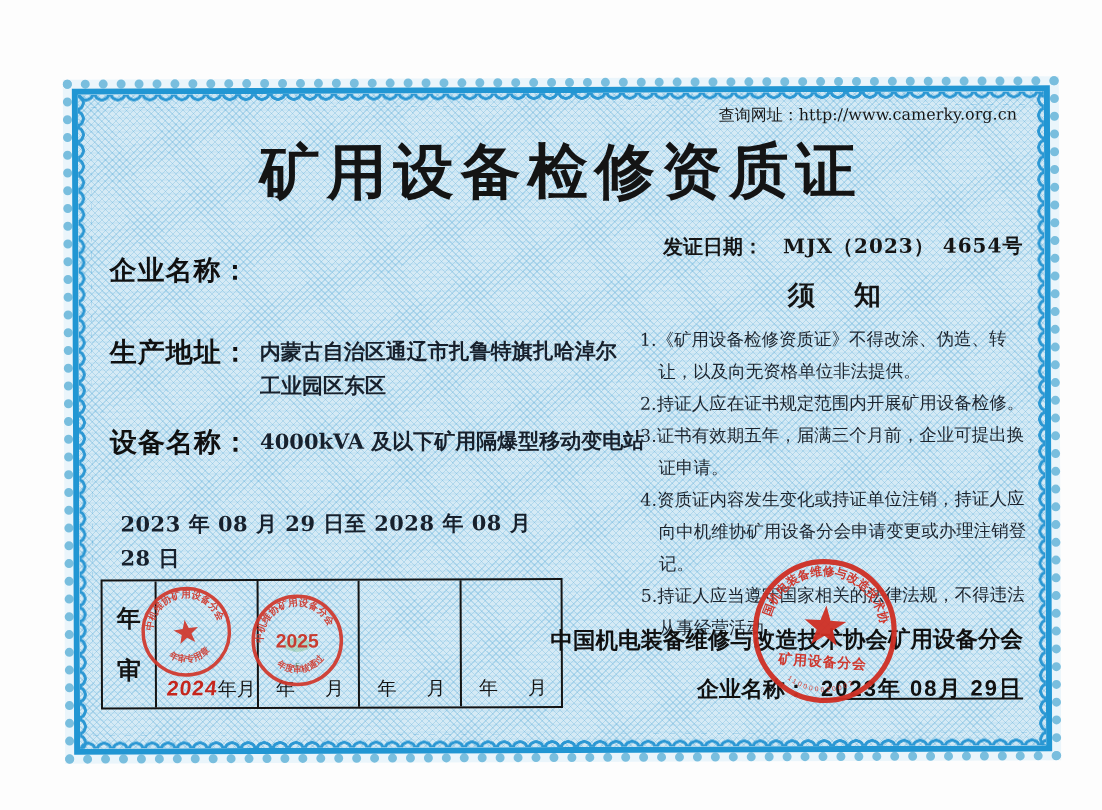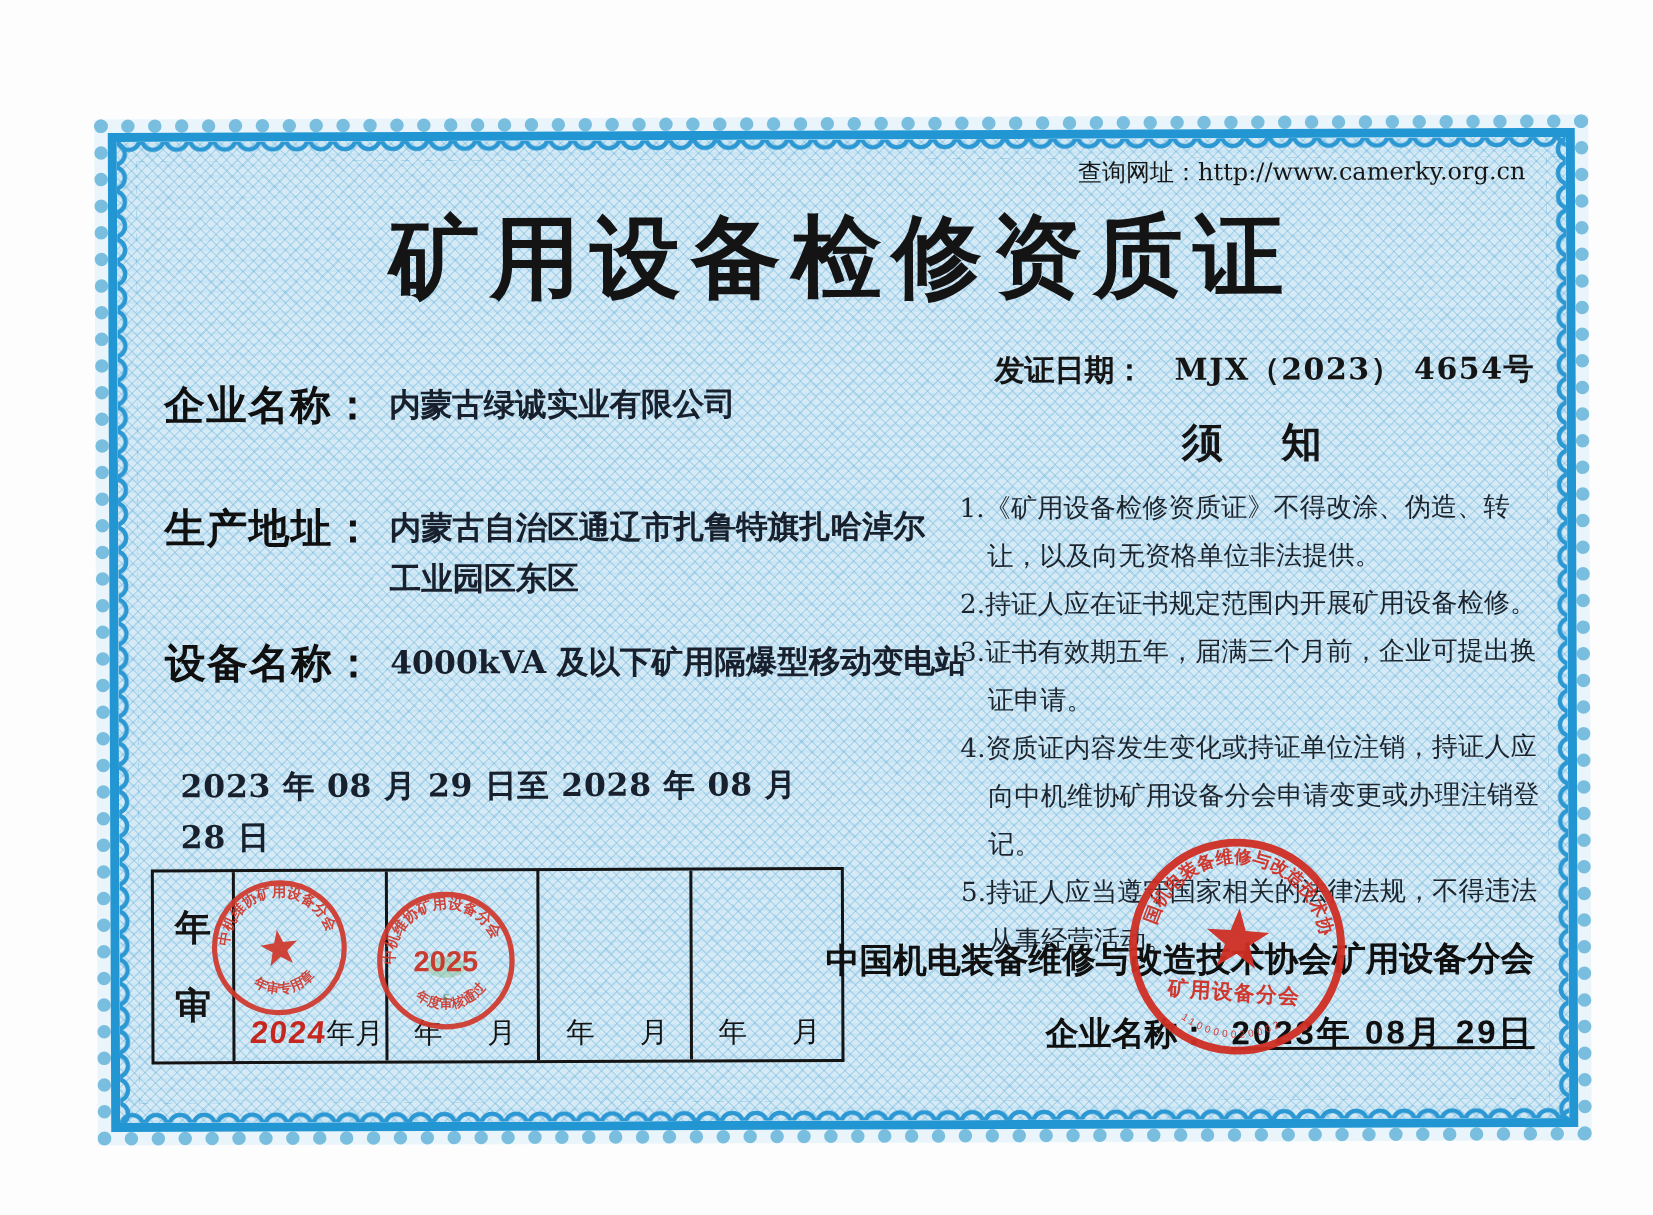--- a/index.html
+++ b/index.html
@@ -138,23 +138,20 @@
         </div>
 
         <div class="title">矿用设备检修资质证</div>
 
         <div class="cert-no">
           <span>发证日期：</span><span class="v">MJX（2023） 4654号</span>
         </div>
 
         <div class="field f1">
           <span class="lbl">企业名称：</span>
-          <div class="val">
-            <div>内蒙古绿诚实业有限公司</div>
-          </div>
         </div>
 
         <div class="field f2">
           <span class="lbl">生产地址：</span>
           <div class="val">
             <div>内蒙古自治区通辽市扎鲁特旗扎哈淖尔</div>
             <div>工业园区东区</div>
           </div>
         </div>
 

